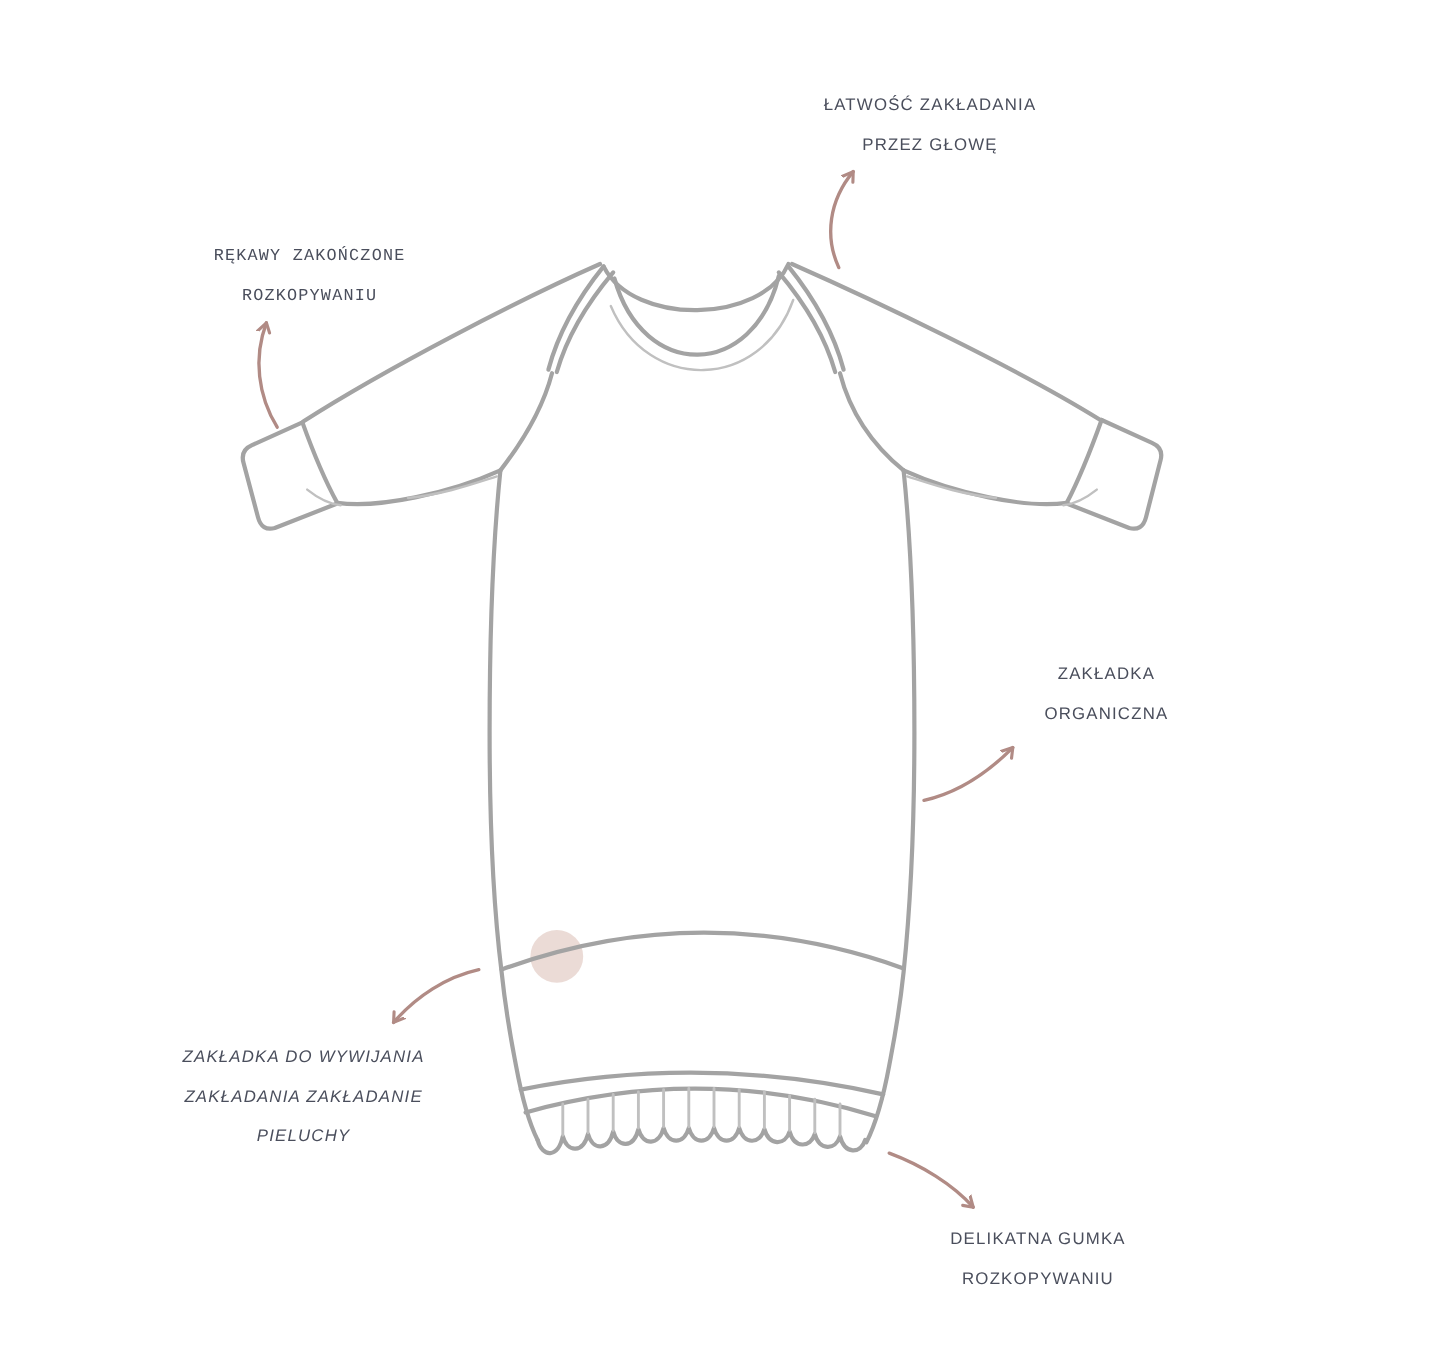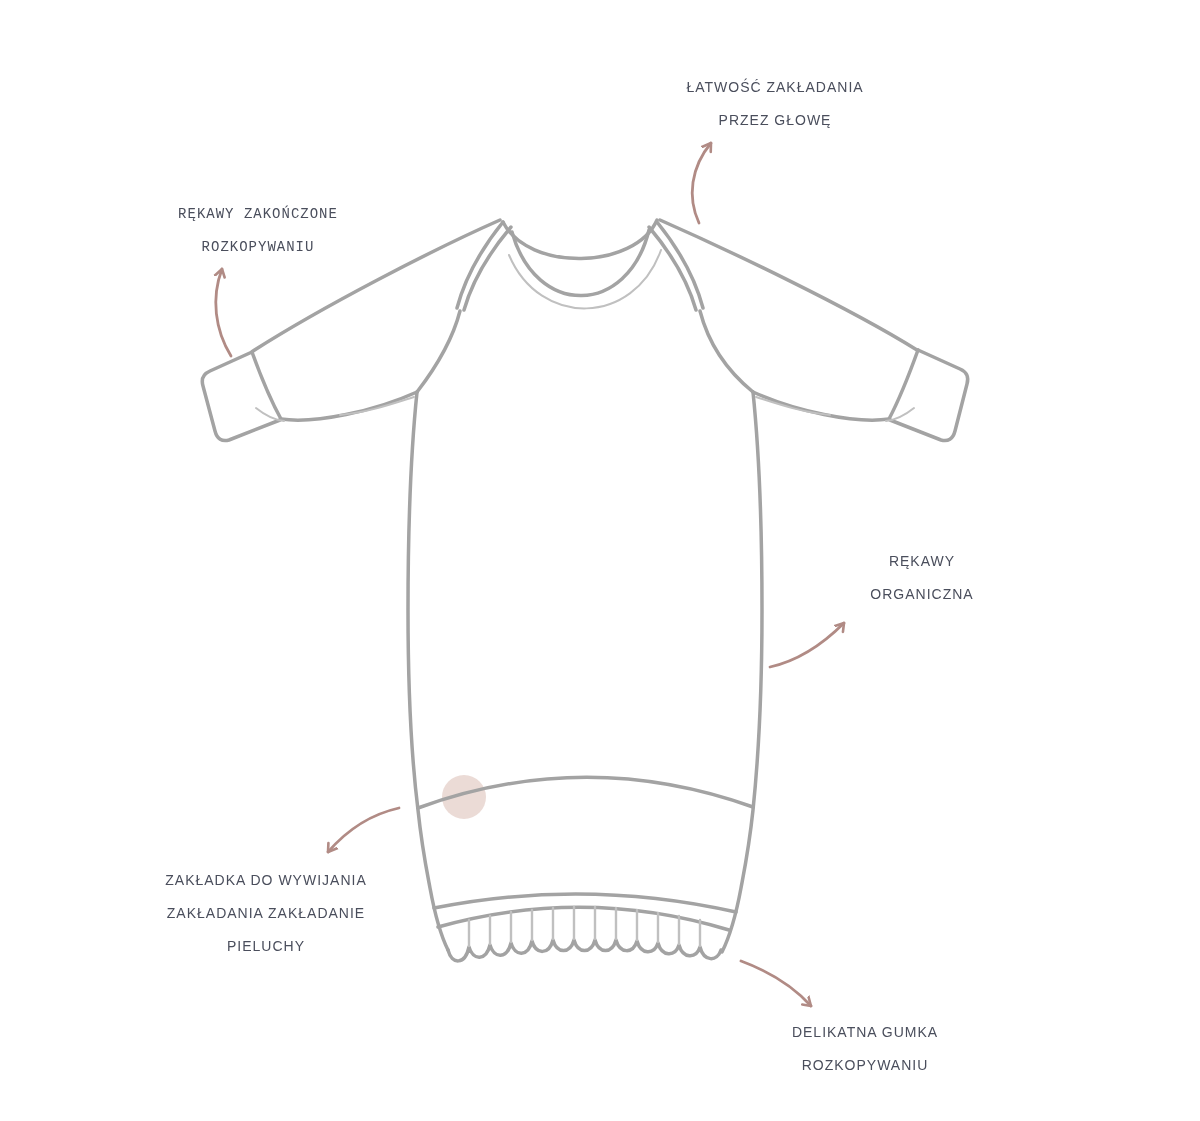--- a/index.html
+++ b/index.html
@@ -69,25 +69,25 @@
     <span>ŁATWOŚĆ ZAKŁADANIA</span>
     <span>PRZEZ GŁOWĘ</span>
   </div>
 
   <div class="label" style="left:68px;top:198px;width:380px;font-family:Liberation Mono, monospace;">
     <span>RĘKAWY ZAKOŃCZONE</span>
     <span>ROZKOPYWANIU</span>
   </div>
 
   <div class="label" style="left:772px;top:545px;width:300px;">
-    <span>RĘKAWY</span>
+    <span>ZAKŁADKA</span>
     <span>ORGANICZNA</span>
   </div>
 
-  <div class="label" style="left:66px;top:864px;width:400px;">
+  <div class="label" style="left:53px;top:864px;width:400px;font-style:italic;">
     <span>ZAKŁADKA DO WYWIJANIA</span>
     <span>ZAKŁADANIA ZAKŁADANIE</span>
     <span>PIELUCHY</span>
   </div>
 
   <div class="label" style="left:705px;top:1016px;width:320px;text-align:center;">
     <span>DELIKATNA GUMKA</span>
     <span>ROZKOPYWANIU</span>
   </div>
 

